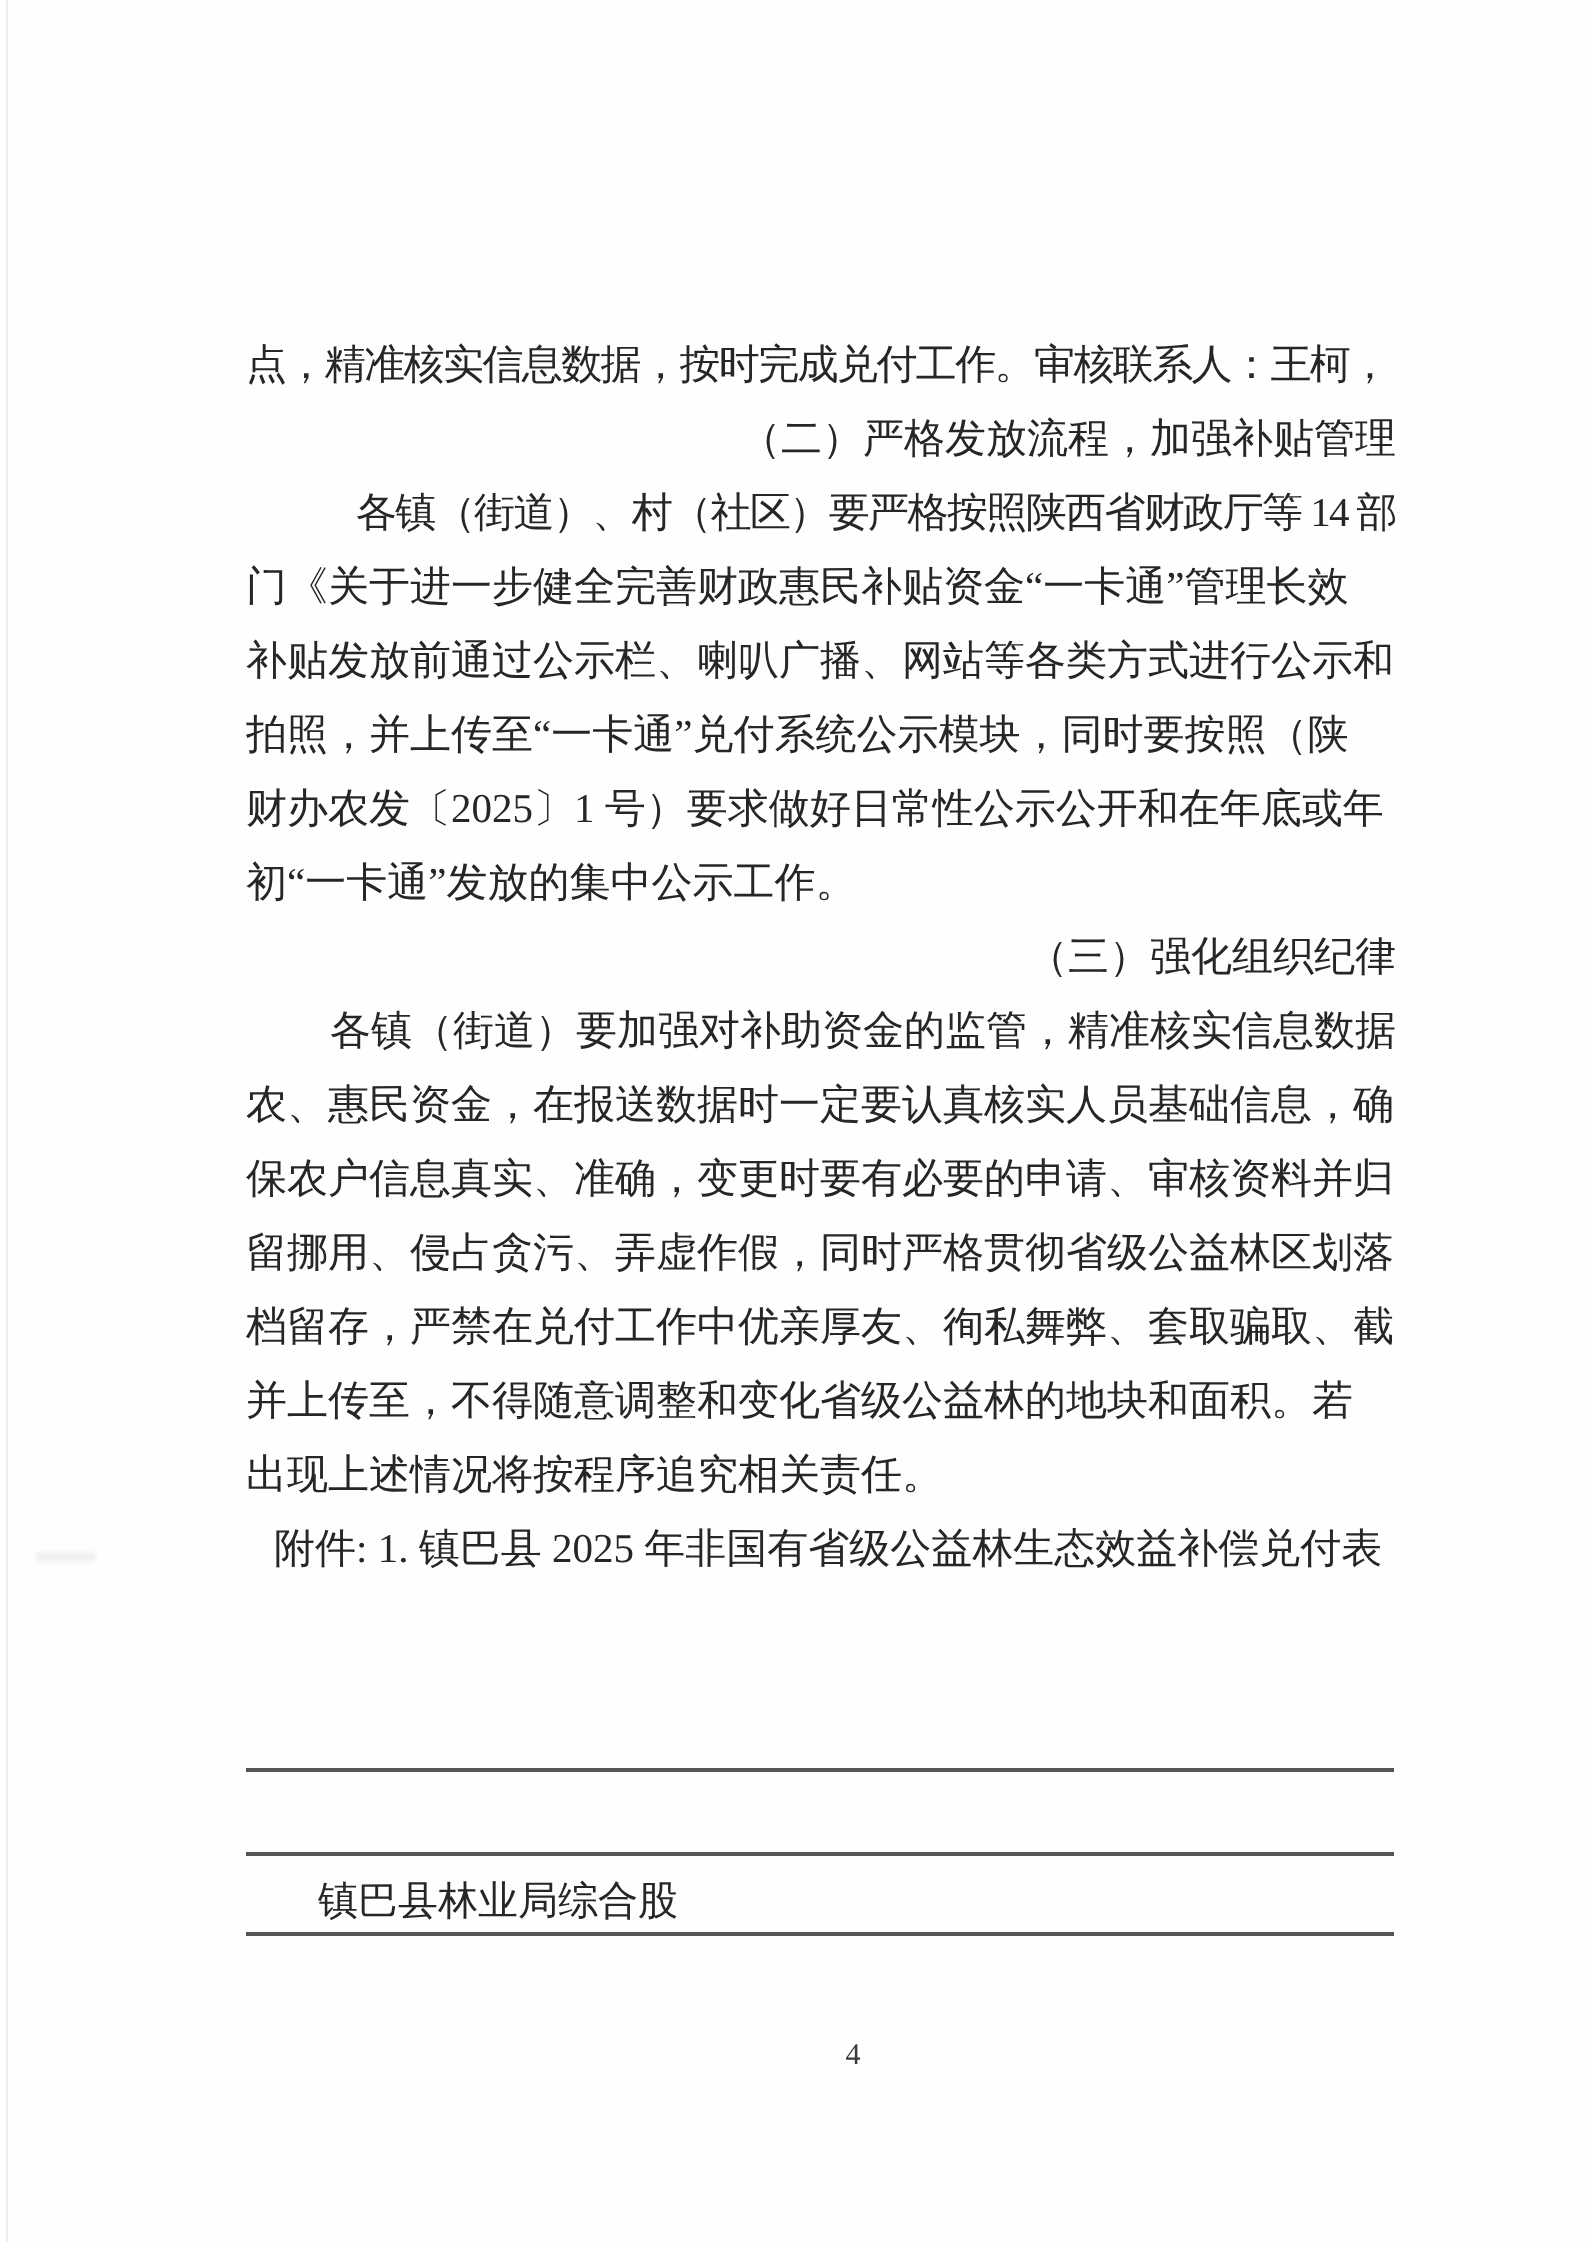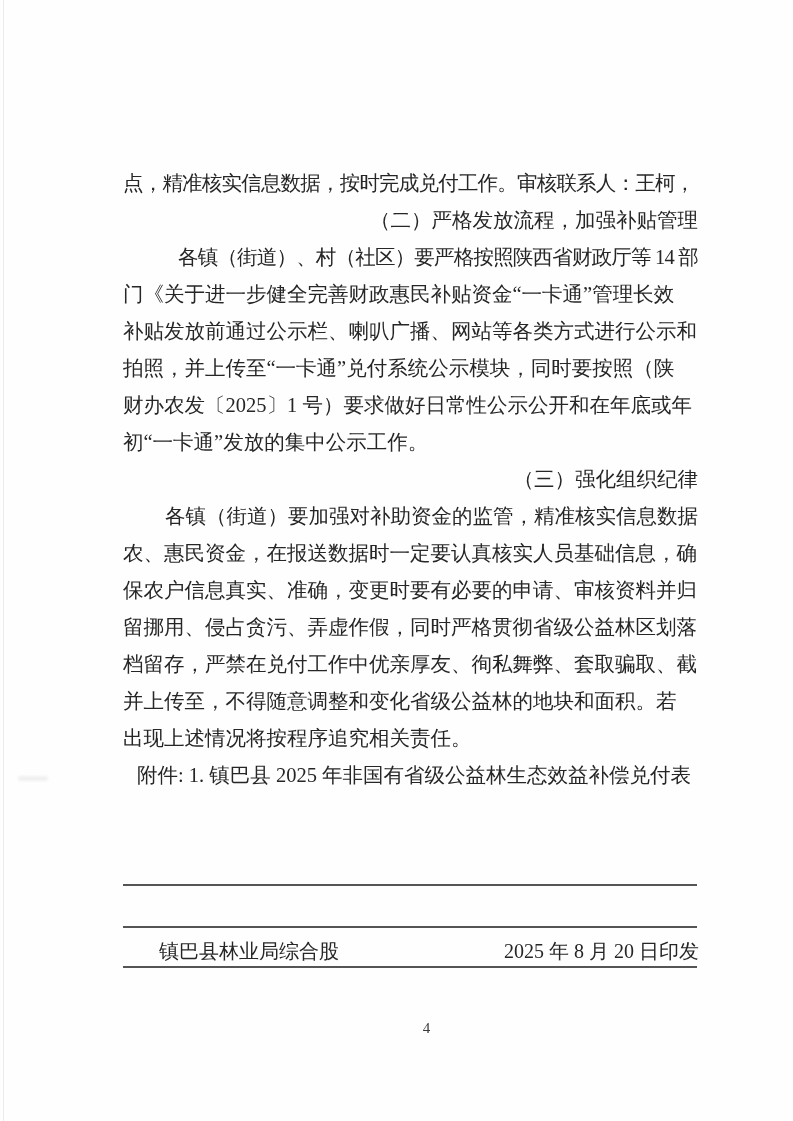--- a/index.html
+++ b/index.html
@@ -123,20 +123,19 @@
     <div class="line ind-s">附件: 1. 镇巴县 2025 年非国有省级公益林生态效益补偿兑付表</div>
   </div>
 
   <div class="rule rule-1"></div>
 
 
   <div class="rule rule-2"></div>
 
   <div class="footer-issue-row">
     <span>镇巴县林业局综合股</span>
-    <span>2025 年 8 月 20 日印发</span>
   </div>
 
   <div class="rule rule-3"></div>
 
   <div class="page-number">4</div>
 
 </div>
 
 </body></html>

